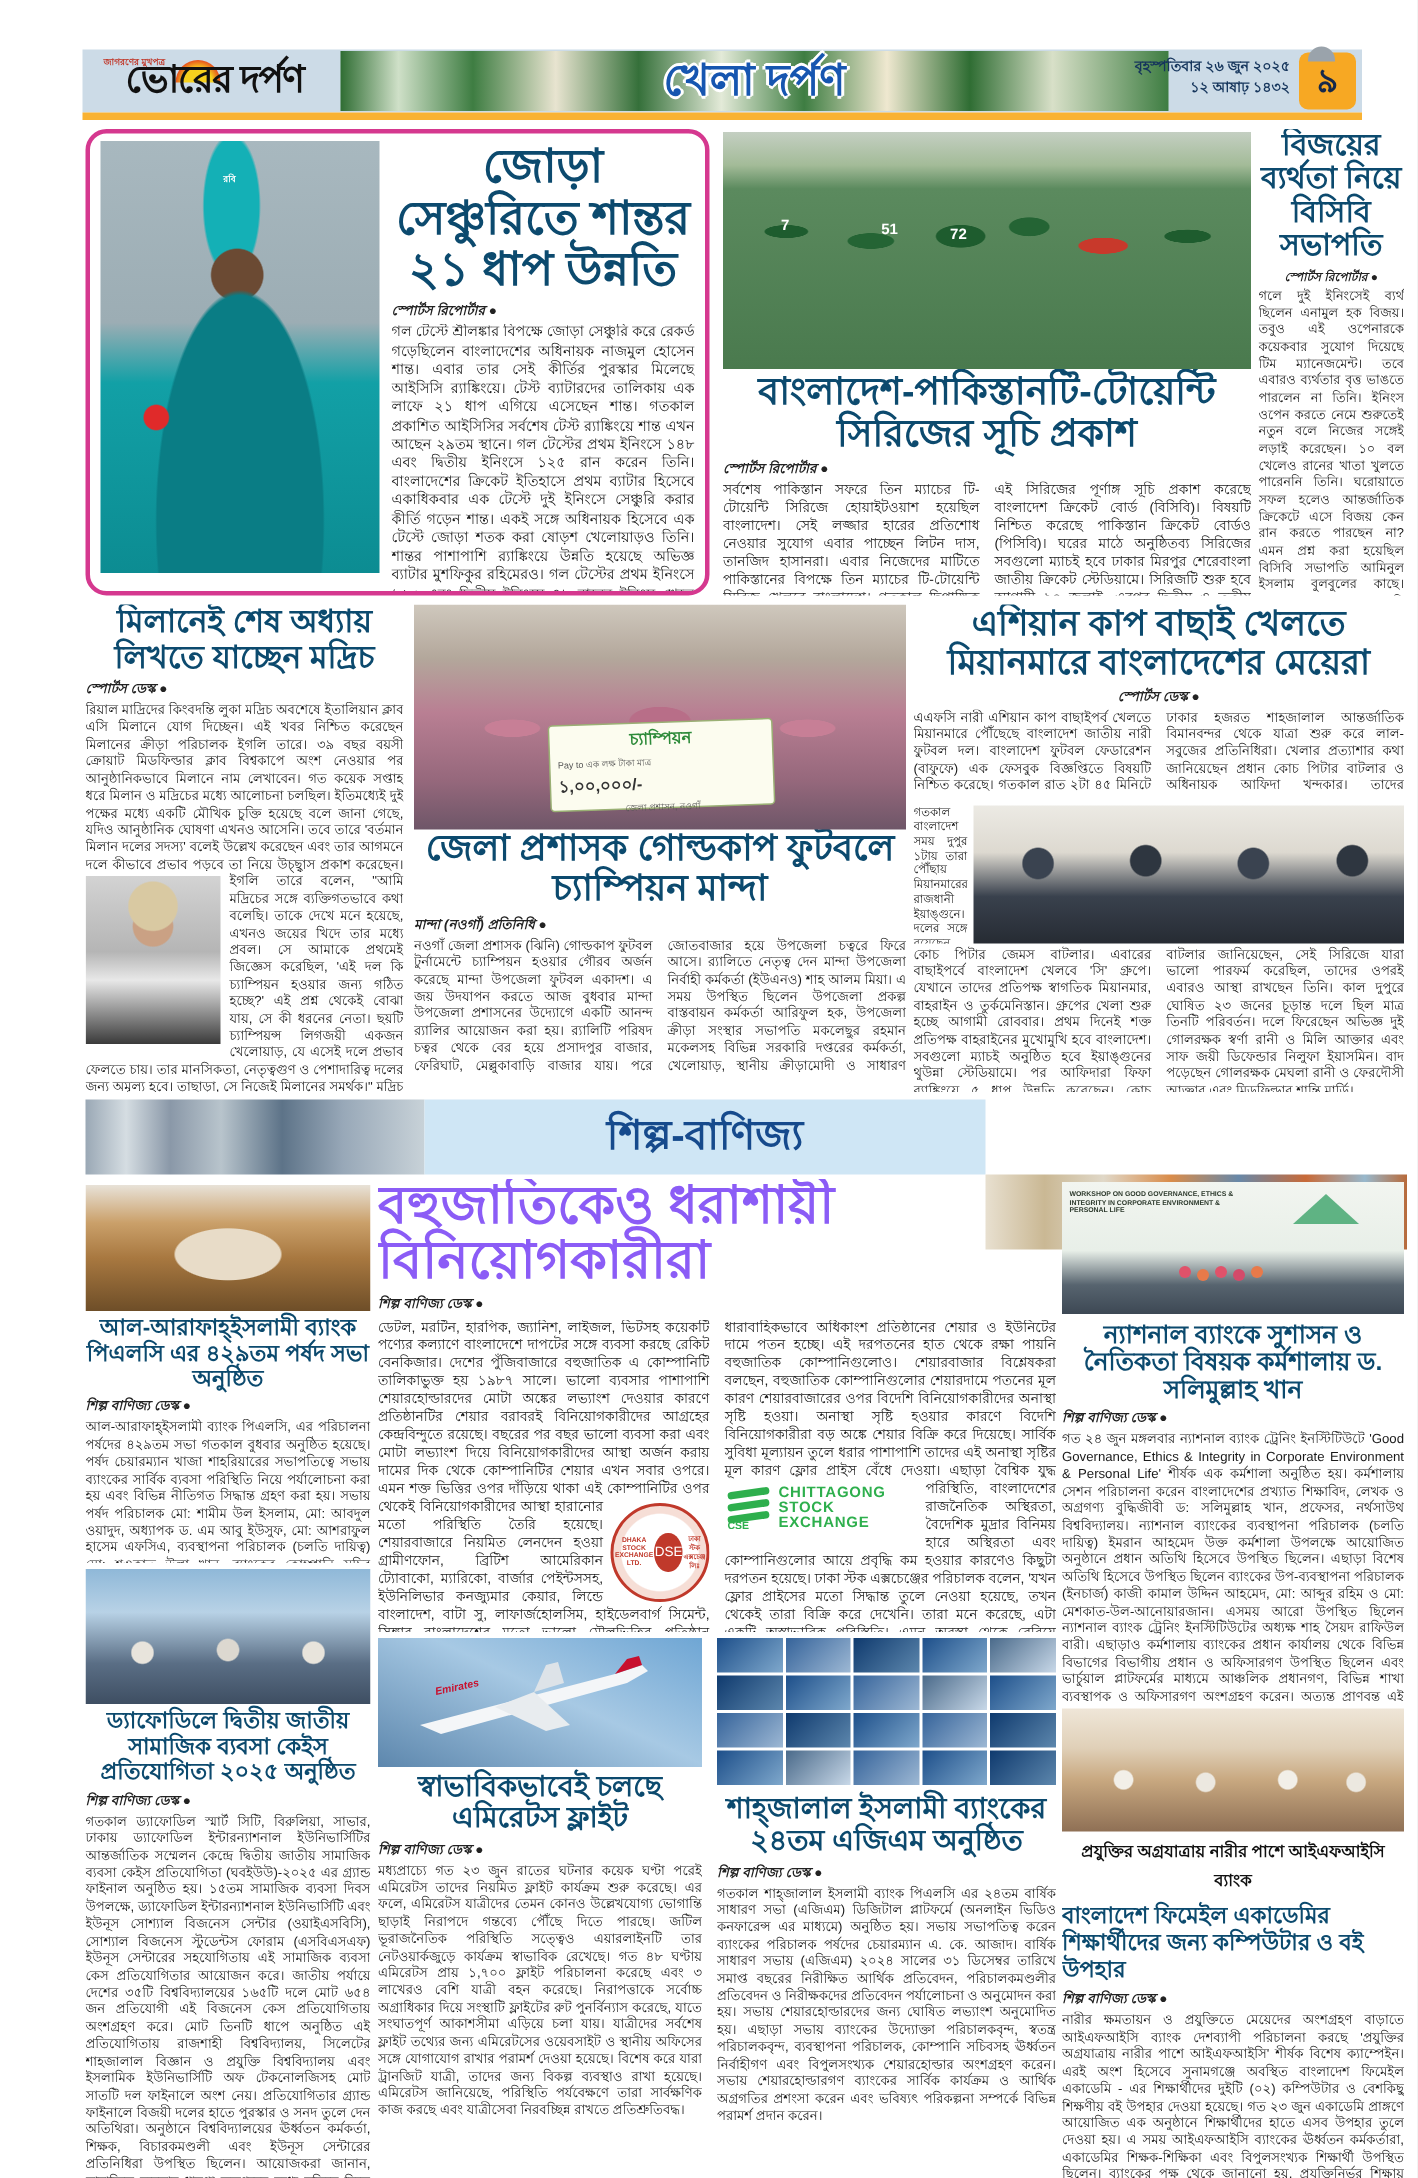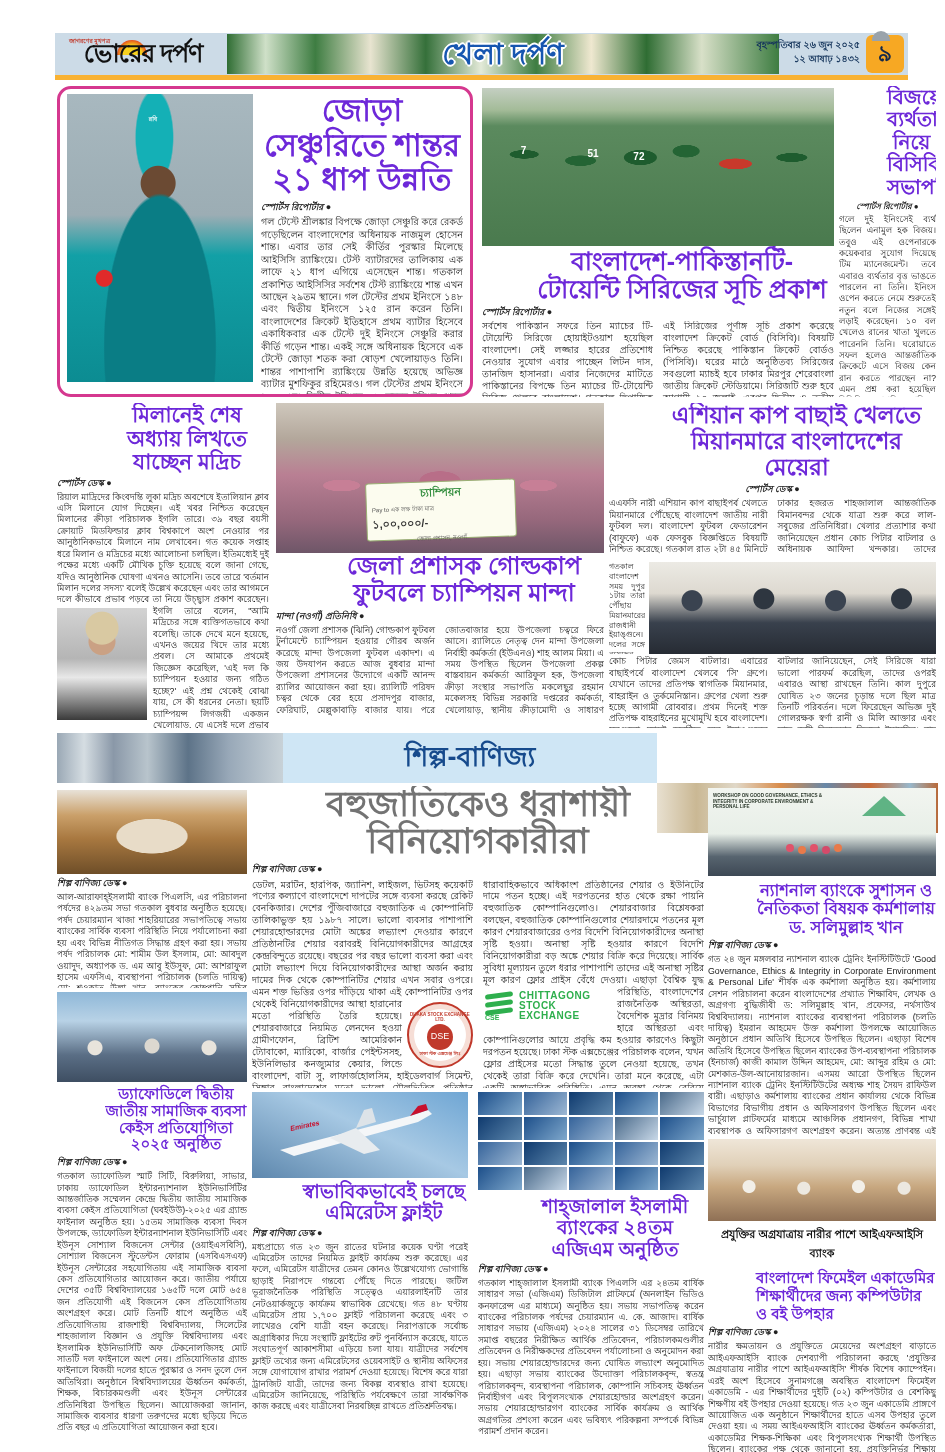--- a/index.html
+++ b/index.html
@@ -22,21 +22,21 @@
      text-shadow:-2px 0 #fff,2px 0 #fff,0 -2px #fff,0 2px #fff,-1px -1px #fff,1px 1px #fff;}
   .dateblock{position:absolute;right:48px;top:5px;width:130px;text-align:right;
      font-size:9.5px;font-weight:bold;color:#15355c;line-height:1.5;}
   .pagenum{position:absolute;right:4px;top:2px;width:38px;height:38px;background:#f7a823;
      border-radius:6px;display:flex;align-items:center;justify-content:center;
      font-size:22px;font-weight:900;color:#16294a;}
   .notch{position:absolute;right:14px;top:-4px;width:18px;height:10px;
      border-radius:9px 9px 0 0;background:#9aa3ab;}
   .rule{left:55px;top:75px;width:853px;height:5px;background:#f9b233;}
   
-  .hl{font-weight:900;color:#6d28d9;text-align:center;line-height:1.12;padding-left:48px;}
+  .hl{font-weight:900;color:#0c4a6e;text-align:center;line-height:1.12;}
   .byline{font-size:9px;font-weight:bold;font-style:italic;color:#222;margin:2px 0 1px;}
   .body{font-size:9.4px;line-height:1.3;text-align:justify;overflow:hidden;}
   .cols2{column-count:2;column-gap:10px;}
   .photo{position:relative;overflow:hidden;}
   
   .a-shanto{left:57px;top:86px;width:416px;height:311px;border:3px solid #d5388f;
      border-radius:14px;padding:5px 7px;box-sizing:border-box;overflow:hidden;}
   .ph-shanto{float:left;width:186px;height:288px;margin:0 8px 2px 0;
      background:
        radial-gradient(circle at 20% 64%, #e02a2a 0 8px, transparent 9px),
@@ -110,26 +110,26 @@
      background:linear-gradient(90deg,#9aa8b5 0%,#d5dde2 12%,#8a98a8 25%,#b8c4cc 40%,
        #5d7388 58%,#98a8b8 76%,#c8d2d8 100%);}
   .bizC{left:283px;top:733px;width:374px;height:50px;background:#cfe6f5;
      display:flex;align-items:center;justify-content:center;}
   .biz-title{font-size:27px;font-weight:900;color:#164a8c;}
   .bizR{left:657px;top:733px;width:281px;height:50px;
      background:linear-gradient(90deg,#e8e0d0 0%,#cab894 14%,#e0d8c8 28%,#d98c4a 44%,
        #6888a8 60%,#c86a38 76%,#98b8cc 90%,#b86a3a 100%);}
   
   .a-multi{left:252px;top:786px;width:452px;height:302px;overflow:hidden;}
-  .hl-red{font-size:35px;font-weight:900;color:#737373;text-align:center;line-height:1.05;}
+  .hl-red{font-size:35px;font-weight:900;color:#8b5cf6;line-height:1.05;}
   .m-cols{display:flex;gap:10px;margin-top:3px;}
   .m-col{flex:1;font-size:9.2px;line-height:1.3;text-align:justify;height:232px;overflow:hidden;}
   .dse{float:right;width:66px;height:66px;margin:3px 0 2px 5px;border-radius:50%;
      border:2px solid #c0392b;background:radial-gradient(circle,#fff 58%,#f6ded6 60%);
-     display:flex;flex-direction:column;align-items:center;justify-content:center;
+     display:flex;align-items:center;justify-content:center;
      text-align:center;box-sizing:border-box;}
   .dse-en{font-size:4.5px;color:#c0392b;font-weight:bold;line-height:1.1;}
   .dse-core{width:26px;height:26px;border-radius:50%;background:#c0392b;margin:1px 0;
      display:flex;align-items:center;justify-content:center;color:#fff;font-size:9px;}
   .dse-bn{font-size:4.5px;color:#c0392b;font-weight:bold;}
   .cse{float:left;width:128px;margin:3px 6px 2px 0;display:flex;gap:4px;align-items:center;}
   .cse-mark{width:32px;height:32px;background:#fff;position:relative;flex:none;}
   .cse-wave{position:absolute;left:2px;width:28px;height:5px;border-radius:4px;
      background:#2eaf4d;transform:rotate(-8deg);}
   .cse-abbr{position:absolute;left:2px;bottom:0;font-size:7px;font-weight:900;color:#2eaf4d;}
@@ -311,20 +311,21 @@
             <span style="display:block;">EXCHANGE</span>
           </span>
         </span>
         <span>দেওয়া। এছাড়া বৈশ্বিক যুদ্ধ পরিস্থিতি, বাংলাদেশের রাজনৈতিক অস্থিরতা, বৈদেশিক মুদ্রার বিনিময় হারে অস্থিরতা এবং কোম্পানিগুলোর আয়ে প্রবৃদ্ধি কম হওয়ার কারণেও কিছুটা দরপতন হয়েছে। ঢাকা স্টক এক্সচেঞ্জের পরিচালক বলেন, 'যখন ফ্লোর প্রাইসের মতো সিদ্ধান্ত তুলে নেওয়া হয়েছে, তখন থেকেই তারা বিক্রি করে দেখেনি। তারা মনে করেছে, এটা একটি অস্বাভাবিক পরিস্থিতি। এমন অবস্থা থেকে বেরিয়ে আসতে হলে বাজারে আস্থা ফেরানোর বিকল্প নেই। এ জন্য আমাদের ধারাবাহিক নীতি-সহায়তা প্রয়োজন।'</span>
       </div>
     </div>
   </div>
 
   <div class="abs colL">
     <div class="photo ph-board"></div>
+    <div class="hl">আল-আরাফাহ্ইসলামী ব্যাংক পিএলসি এর ৪২৯তম পর্ষদ সভা অনুষ্ঠিত</div>
     <div class="byline">শিল্প বাণিজ্য ডেস্ক ●</div>
     <div class="body" style="height:96px;">আল-আরাফাহ্ইসলামী ব্যাংক পিএলসি, এর পরিচালনা পর্ষদের ৪২৯তম সভা গতকাল বুধবার অনুষ্ঠিত হয়েছে। পর্ষদ চেয়ারম্যান খাজা শাহরিয়ারের সভাপতিত্বে সভায় ব্যাংকের সার্বিক ব্যবসা পরিস্থিতি নিয়ে পর্যালোচনা করা হয় এবং বিভিন্ন নীতিগত সিদ্ধান্ত গ্রহণ করা হয়। সভায় পর্ষদ পরিচালক মো: শামীম উল ইসলাম, মো: আবদুল ওয়াদুদ, অধ্যাপক ড. এম আবু ইউসুফ, মো: আশরাফুল হাসেম এফসিএ, ব্যবস্থাপনা পরিচালক (চলতি দায়িত্ব) মো: শওকাত উল্লা খান, ব্যাংকের কোম্পানি সচিব (চলতি দায়িত্ব) মোহাম্মদ সালমান এফসিএস এবং সংশ্লিষ্ট নির্বাহীগণ উপস্থিত ছিলেন।</div>
     <div class="photo ph-daffodil"></div>
     <div class="hl">ড্যাফোডিলে দ্বিতীয় জাতীয় সামাজিক ব্যবসা কেইস প্রতিযোগিতা ২০২৫ অনুষ্ঠিত</div>
     <div class="byline">শিল্প বাণিজ্য ডেস্ক ●</div>
     <div class="body" style="height:292px;">গতকাল ড্যাফোডিল স্মার্ট সিটি, বিরুলিয়া, সাভার, ঢাকায় ড্যাফোডিল ইন্টারন্যাশনাল ইউনিভার্সিটির আন্তর্জাতিক সম্মেলন কেন্দ্রে দ্বিতীয় জাতীয় সামাজিক ব্যবসা কেইস প্রতিযোগিতা (ঘবইউউ)-২০২৫ এর গ্র্যান্ড ফাইনাল অনুষ্ঠিত হয়। ১৫তম সামাজিক ব্যবসা দিবস উপলক্ষে, ড্যাফোডিল ইন্টারন্যাশনাল ইউনিভার্সিটি এবং ইউনূস সোশ্যাল বিজনেস সেন্টার (ওয়াইএসবিসি), সোশ্যাল বিজনেস স্টুডেন্টস ফোরাম (এসবিএসএফ) ইউনূস সেন্টারের সহযোগিতায় এই সামাজিক ব্যবসা কেস প্রতিযোগিতার আয়োজন করে। জাতীয় পর্যায়ে দেশের ৩৫টি বিশ্ববিদ্যালয়ের ১৬৫টি দলে মোট ৬৫৪ জন প্রতিযোগী এই বিজনেস কেস প্রতিযোগিতায় অংশগ্রহণ করে। মোট তিনটি ধাপে অনুষ্ঠিত এই প্রতিযোগিতায় রাজশাহী বিশ্ববিদ্যালয়, সিলেটের শাহজালাল বিজ্ঞান ও প্রযুক্তি বিশ্ববিদ্যালয় এবং ইসলামিক ইউনিভার্সিটি অফ টেকনোলজিসহ মোট সাতটি দল ফাইনালে অংশ নেয়। প্রতিযোগিতার গ্র্যান্ড ফাইনালে বিজয়ী দলের হাতে পুরস্কার ও সনদ তুলে দেন অতিথিরা। অনুষ্ঠানে বিশ্ববিদ্যালয়ের ঊর্ধ্বতন কর্মকর্তা, শিক্ষক, বিচারকমণ্ডলী এবং ইউনূস সেন্টারের প্রতিনিধিরা উপস্থিত ছিলেন। আয়োজকরা জানান, সামাজিক ব্যবসার ধারণা তরুণদের মধ্যে ছড়িয়ে দিতে প্রতি বছর এ প্রতিযোগিতা আয়োজন করা হবে।</div>
   </div>
 
   <div class="abs a-emirates">
     <div class="photo ph-plane">

